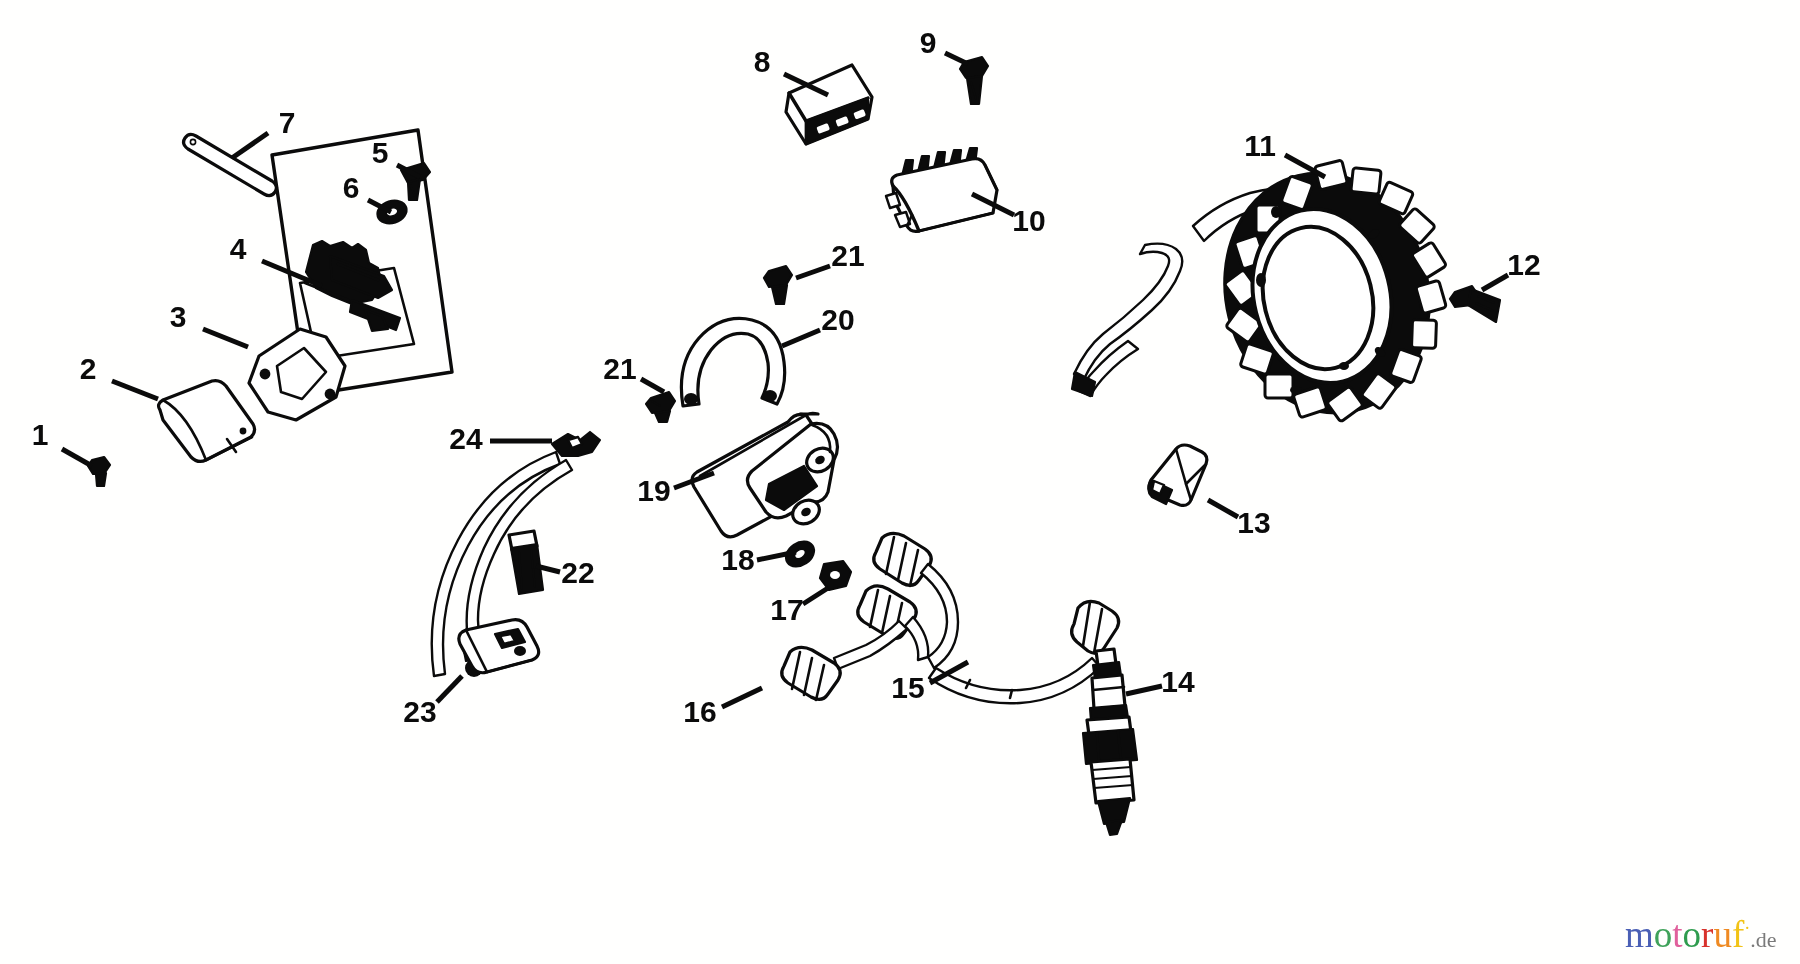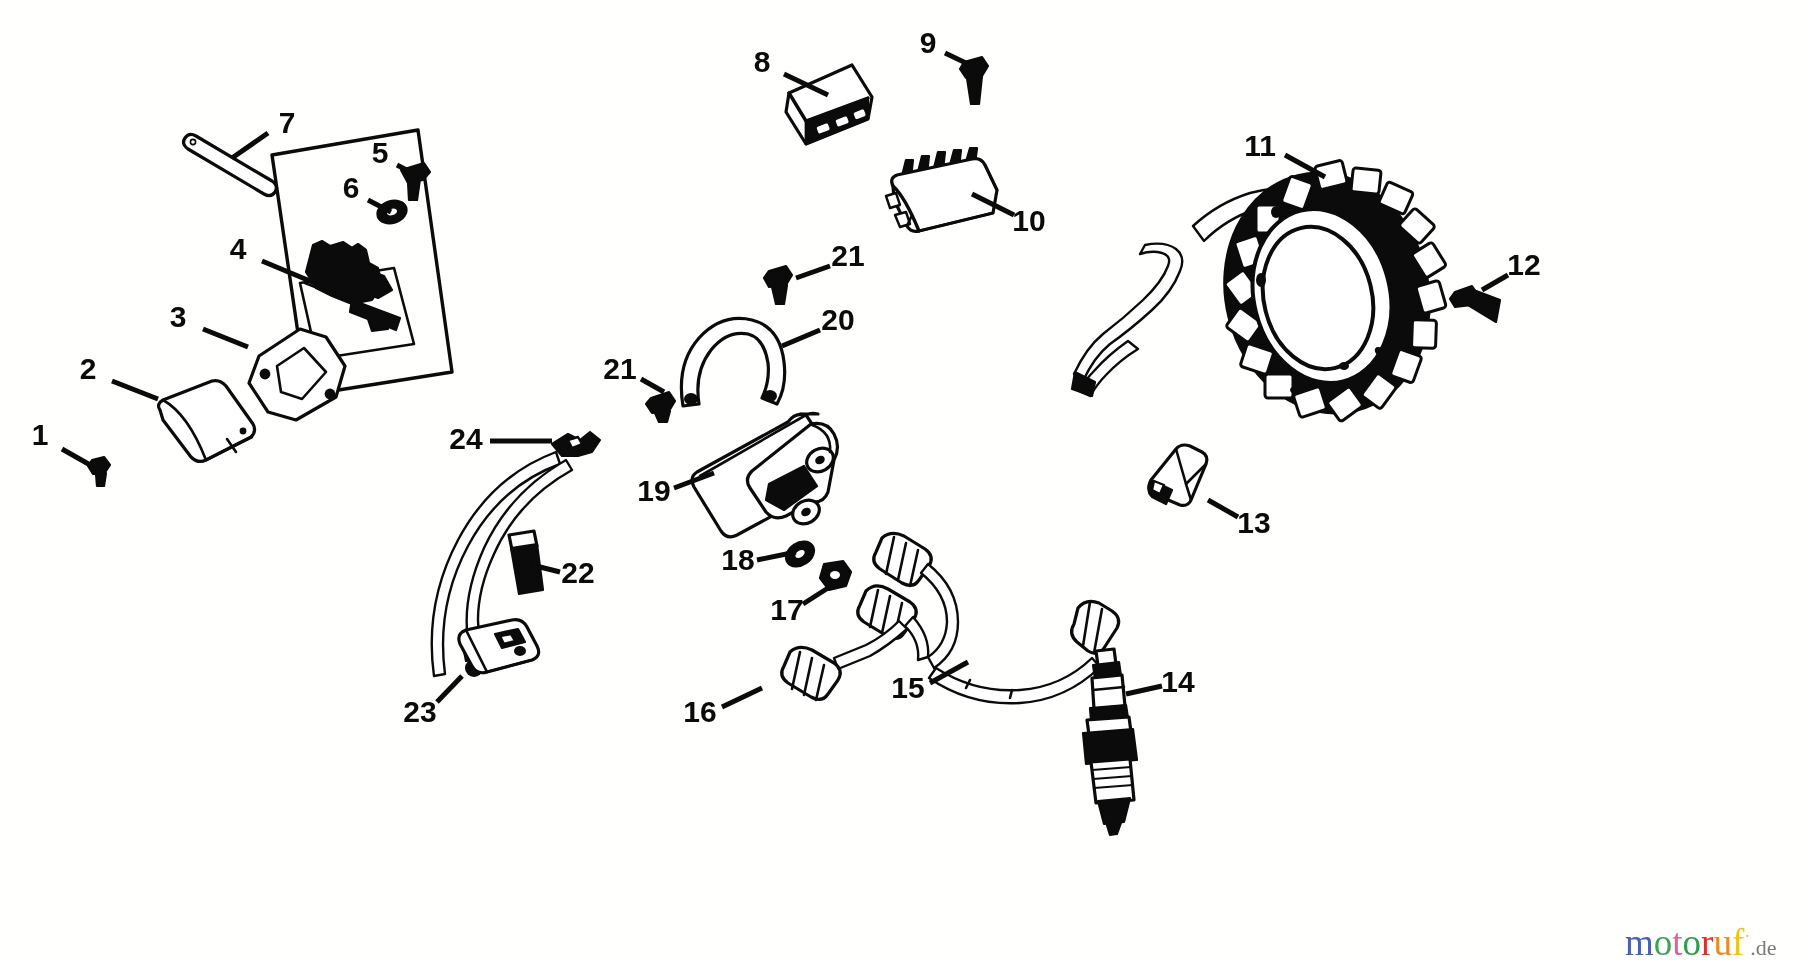--- a/index.html
+++ b/index.html
@@ -11,21 +11,21 @@
   .ln2{fill:none;stroke:#0b0b0b;stroke-width:2.6;stroke-linecap:round;stroke-linejoin:round;}
   .lnT{fill:none;stroke:#0b0b0b;stroke-width:2.0;stroke-linecap:round;stroke-linejoin:round;}
   .fillblk{fill:#0b0b0b;stroke:#0b0b0b;stroke-width:2.2;stroke-linejoin:round;}
   .fillwht{fill:#ffffff;stroke:#0b0b0b;stroke-width:3.2;stroke-linejoin:round;stroke-linecap:round;}
   .fillwht2{fill:#ffffff;stroke:#0b0b0b;stroke-width:2.4;stroke-linejoin:round;stroke-linecap:round;}
   .leader{stroke:#0b0b0b;stroke-width:5;stroke-linecap:butt;fill:none;}
   .callout{font-family:"Liberation Sans",sans-serif;font-weight:bold;font-size:30px;
            fill:#0b0b0b;dominant-baseline:middle;}
   
   #wm{position:absolute;left:1625px;top:916px;font-family:"Liberation Serif",serif;
-      font-size:37px;letter-spacing:0px;white-space:nowrap;line-height:1;margin-top:8px;}
+      font-size:37px;letter-spacing:0px;white-space:nowrap;line-height:1;}
   #wm span{display:inline-block;}
   #wm .suffix{font-size:22px;}
 </style>
 </head>
 <body>
 
 <div id="sheet">
 
 <svg class="diagram" viewBox="0 0 1800 964" xmlns="http://www.w3.org/2000/svg">
 

